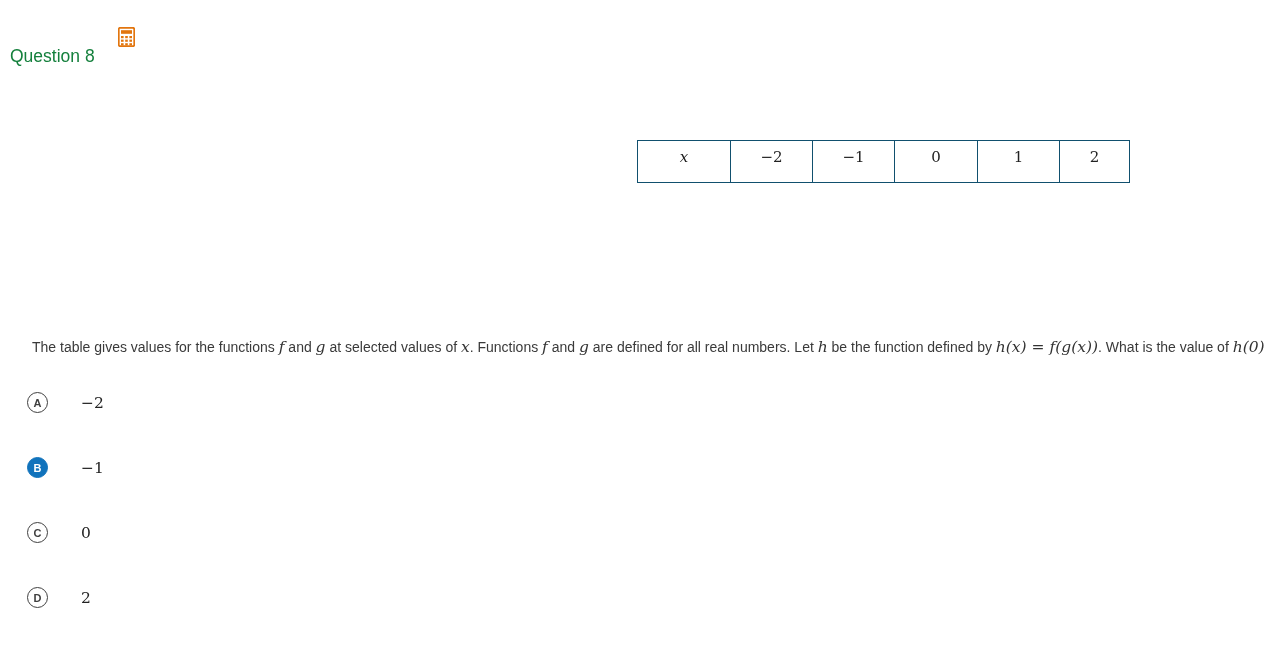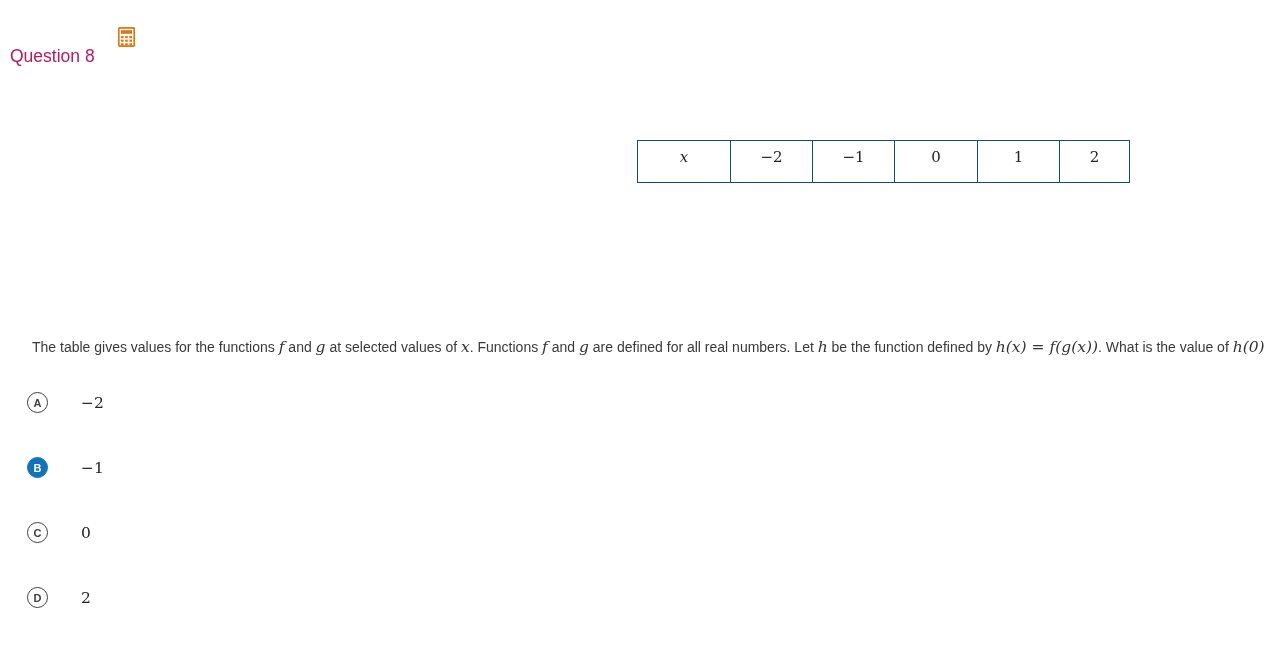--- a/index.html
+++ b/index.html
@@ -8,21 +8,21 @@
     width: 1269px; height: 650px;
     background: #ffffff;
     font-family: "Liberation Sans", sans-serif;
     position: relative;
     overflow: hidden;
   }
 
   
   .page-title {
     position: absolute; left: 10px; top: 46px;
-    font-size: 17.5px; color: #be185d;
+    font-size: 17.5px; color: #15803d;
   }
   .calc-icon {
     position: absolute; left: 118px; top: 27px;
     width: 17px; height: 20px;
   }
 
   
   .fn-table {
     position: absolute; left: 637px; top: 140px;
     border-collapse: collapse;

